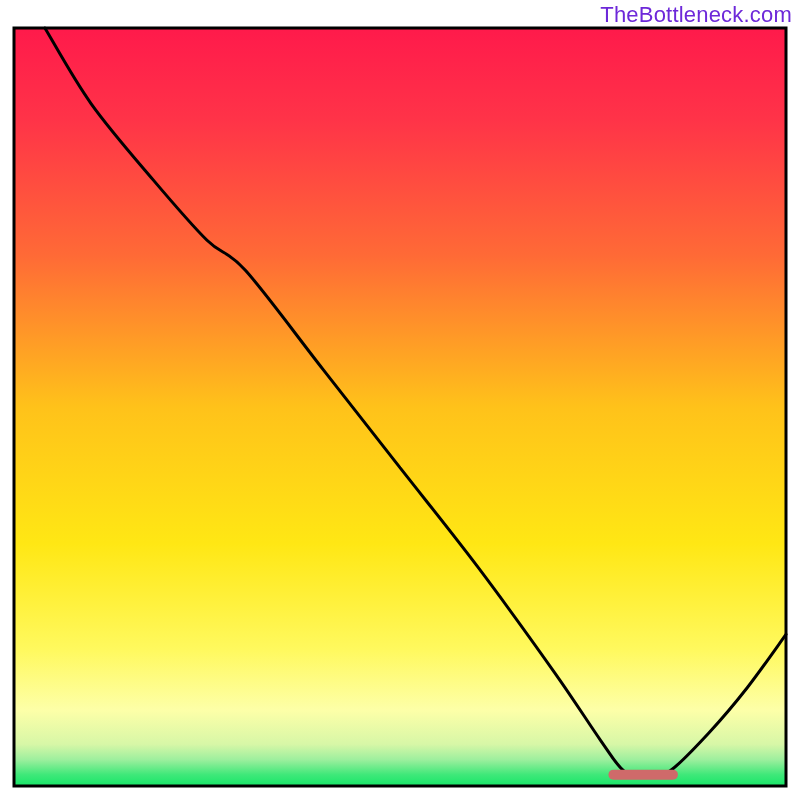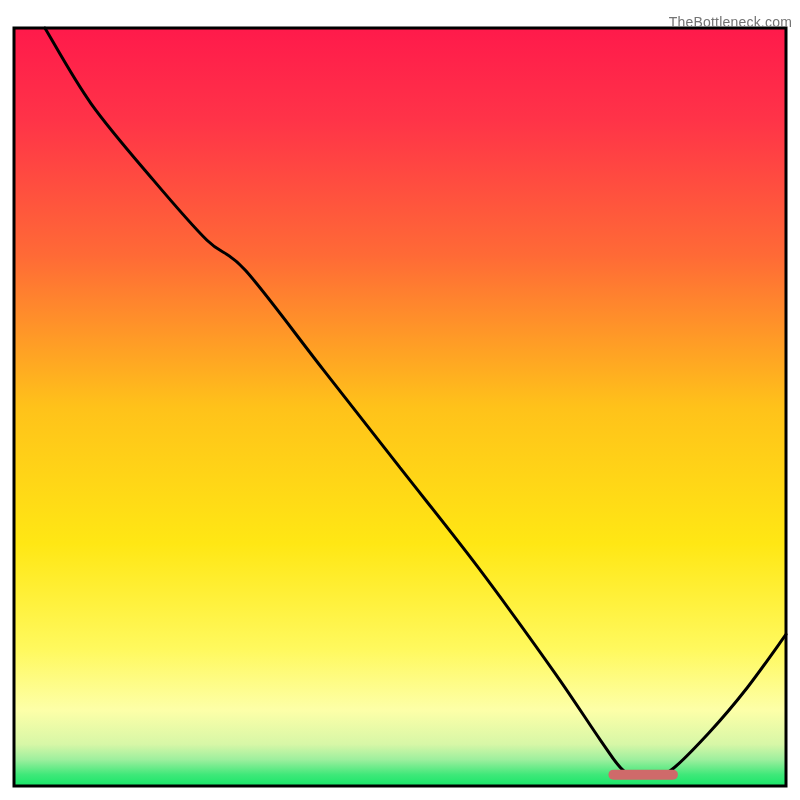--- a/index.html
+++ b/index.html
@@ -11,24 +11,24 @@
     background: #ffffff;
     font-family: Arial, Helvetica, sans-serif;
   }
   .frame {
     position: relative;
     width: 800px;
     height: 800px;
   }
   .watermark {
     position: absolute;
-    top: 14px;
+    top: 2px;
     right: 8px;
-    color: #737373;
-    font-size: 14px;
+    color: #6d28d9;
+    font-size: 22px;
     font-weight: 400;
     letter-spacing: 0.2px;
   }
   svg {
     display: block;
   }
 </style>
 </head>
 <body>
 

